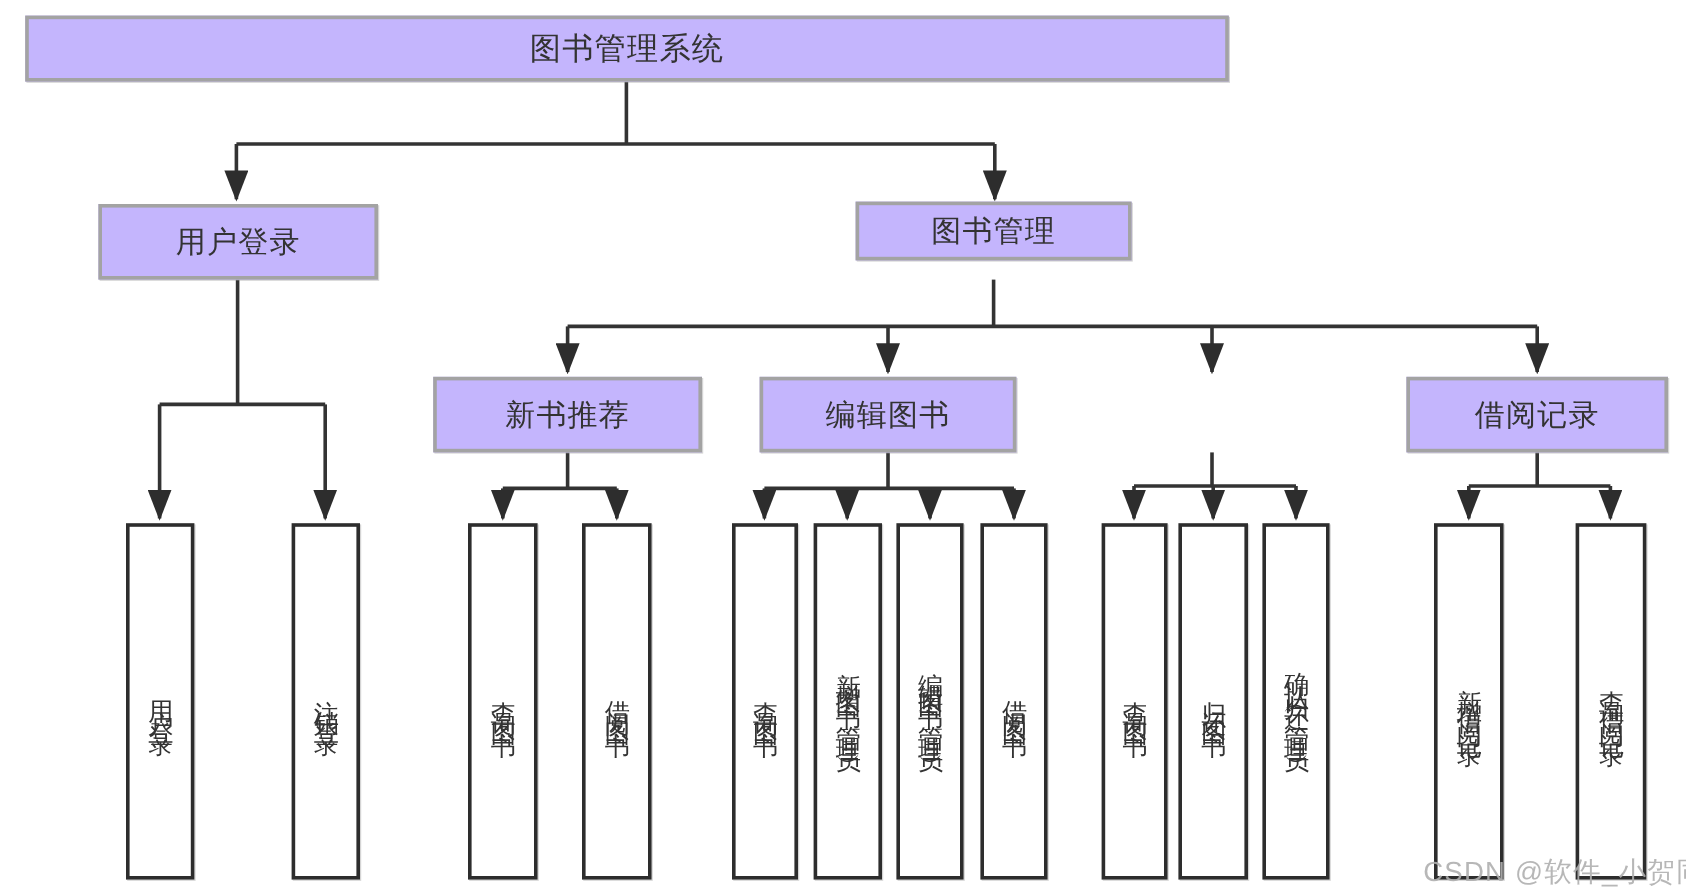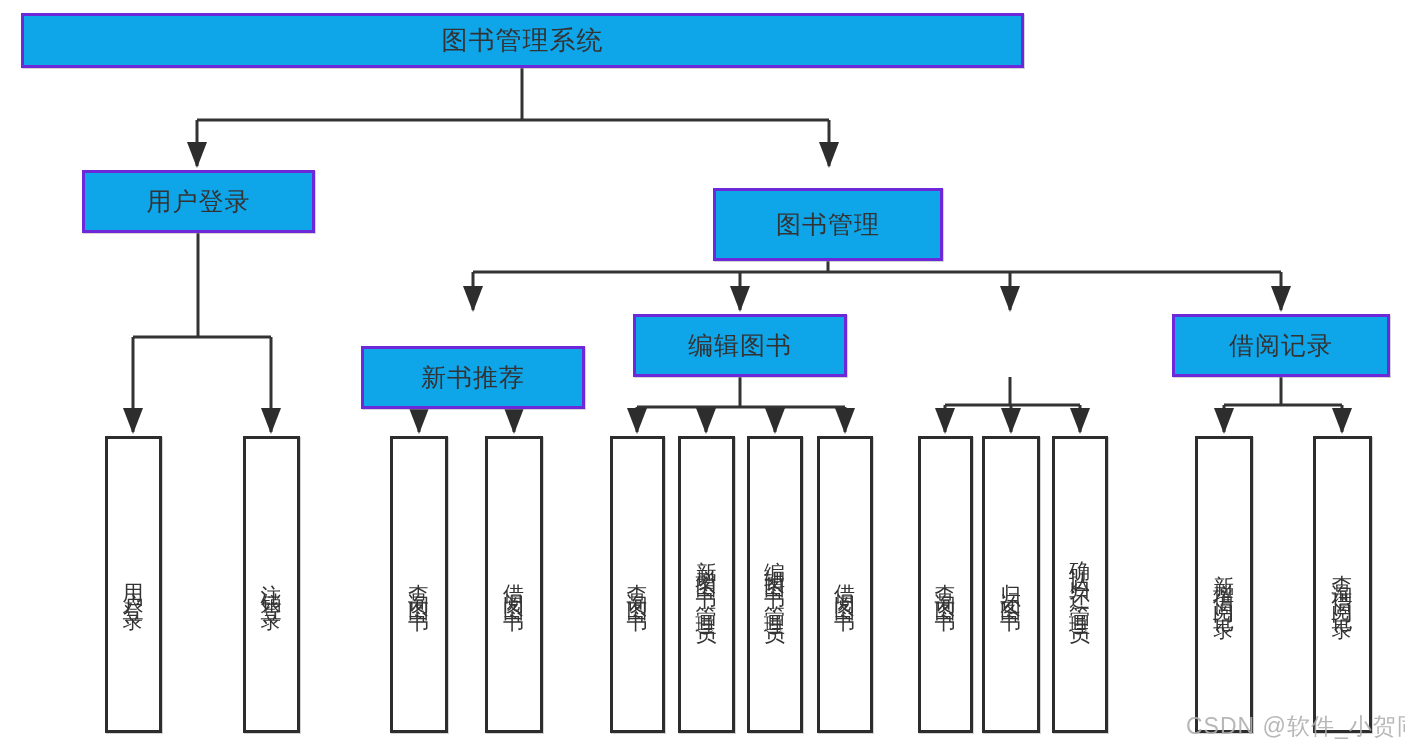--- a/index.html
+++ b/index.html
@@ -17,22 +17,22 @@
     overflow: hidden;
   }
   #wires {
     position: absolute;
     left: 0; top: 0;
     width: 1405px; height: 747px;
   }
   .node {
     position: absolute;
     box-sizing: border-box;
-    border: 3px solid #6d28d9;
-    background: #0ea5e9;
+    border: 3px solid #a3a3a3;
+    background: #c4b5fd;
     display: flex;
     align-items: center;
     justify-content: center;
     text-align: center;
     box-shadow: 1px 1px 0 rgba(160,160,160,0.45);
   }
   .node-root {
     left: 21px; top: 13px;
     width: 1003px; height: 55px;
     font-size: 26px;
@@ -141,25 +141,25 @@
     </g>
   </svg>
 
   <div class="node node-root">
     <span>图书管理系统</span>
   </div>
 
   <div class="node node-l2" style="left:82px; top:170px; width:233px; height:63px;">
     <span>用户登录</span>
   </div>
-  <div class="node node-l2" style="left:713px; top:188px; width:230px; height:73px;">
+  <div class="node node-l2" style="left:713px; top:168px; width:230px; height:49px;">
     <span>图书管理</span>
   </div>
 
-  <div class="node node-l3" style="left:361px; top:314px; width:224px; height:63px;margin-top:32px;">
+  <div class="node node-l3" style="left:361px; top:314px; width:224px; height:63px;">
     <span>新书推荐</span>
   </div>
   <div class="node node-l3" style="left:633px; top:314px; width:214px; height:63px;">
     <span>编辑图书</span>
   </div>
   <div class="node node-l3" style="left:1172px; top:314px; width:218px; height:63px;">
     <span>借阅记录</span>
   </div>
 
   <div class="leaf" style="left:105px; width:57px;">

